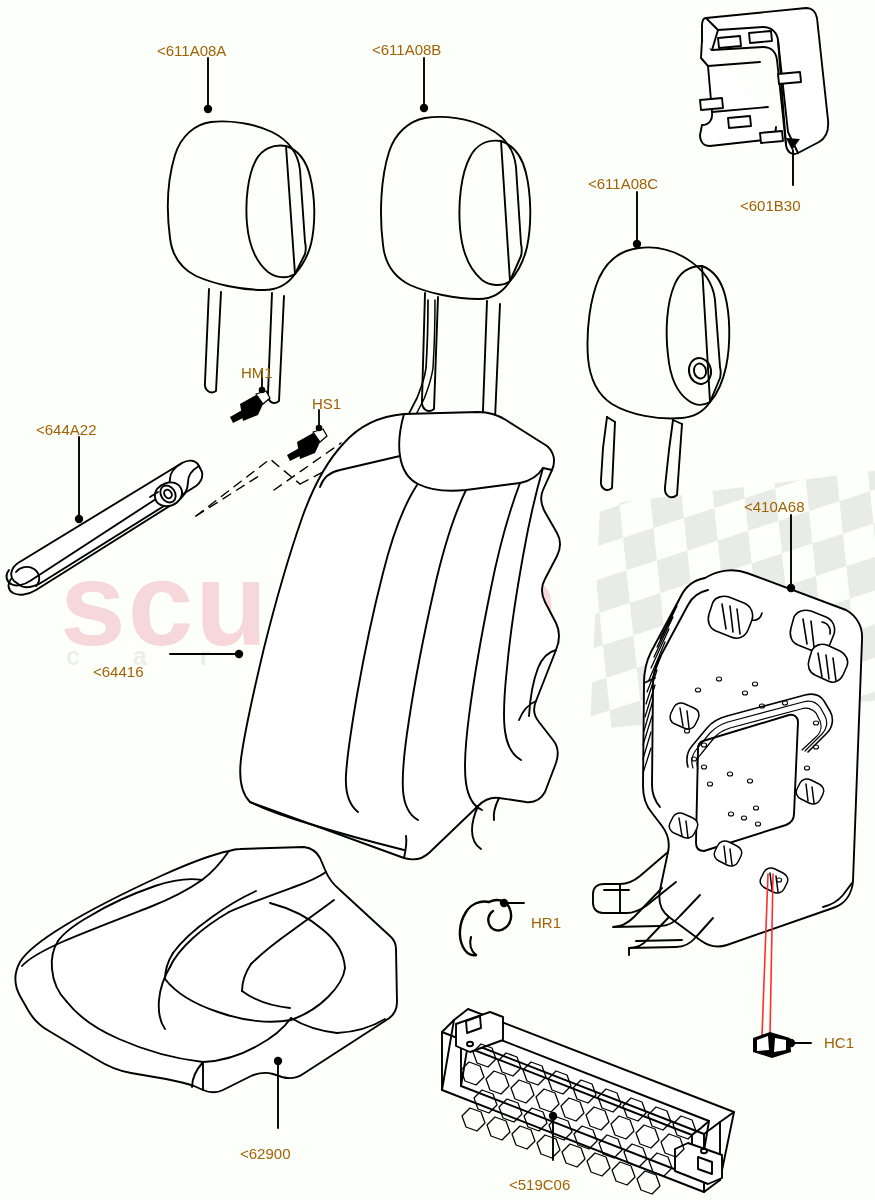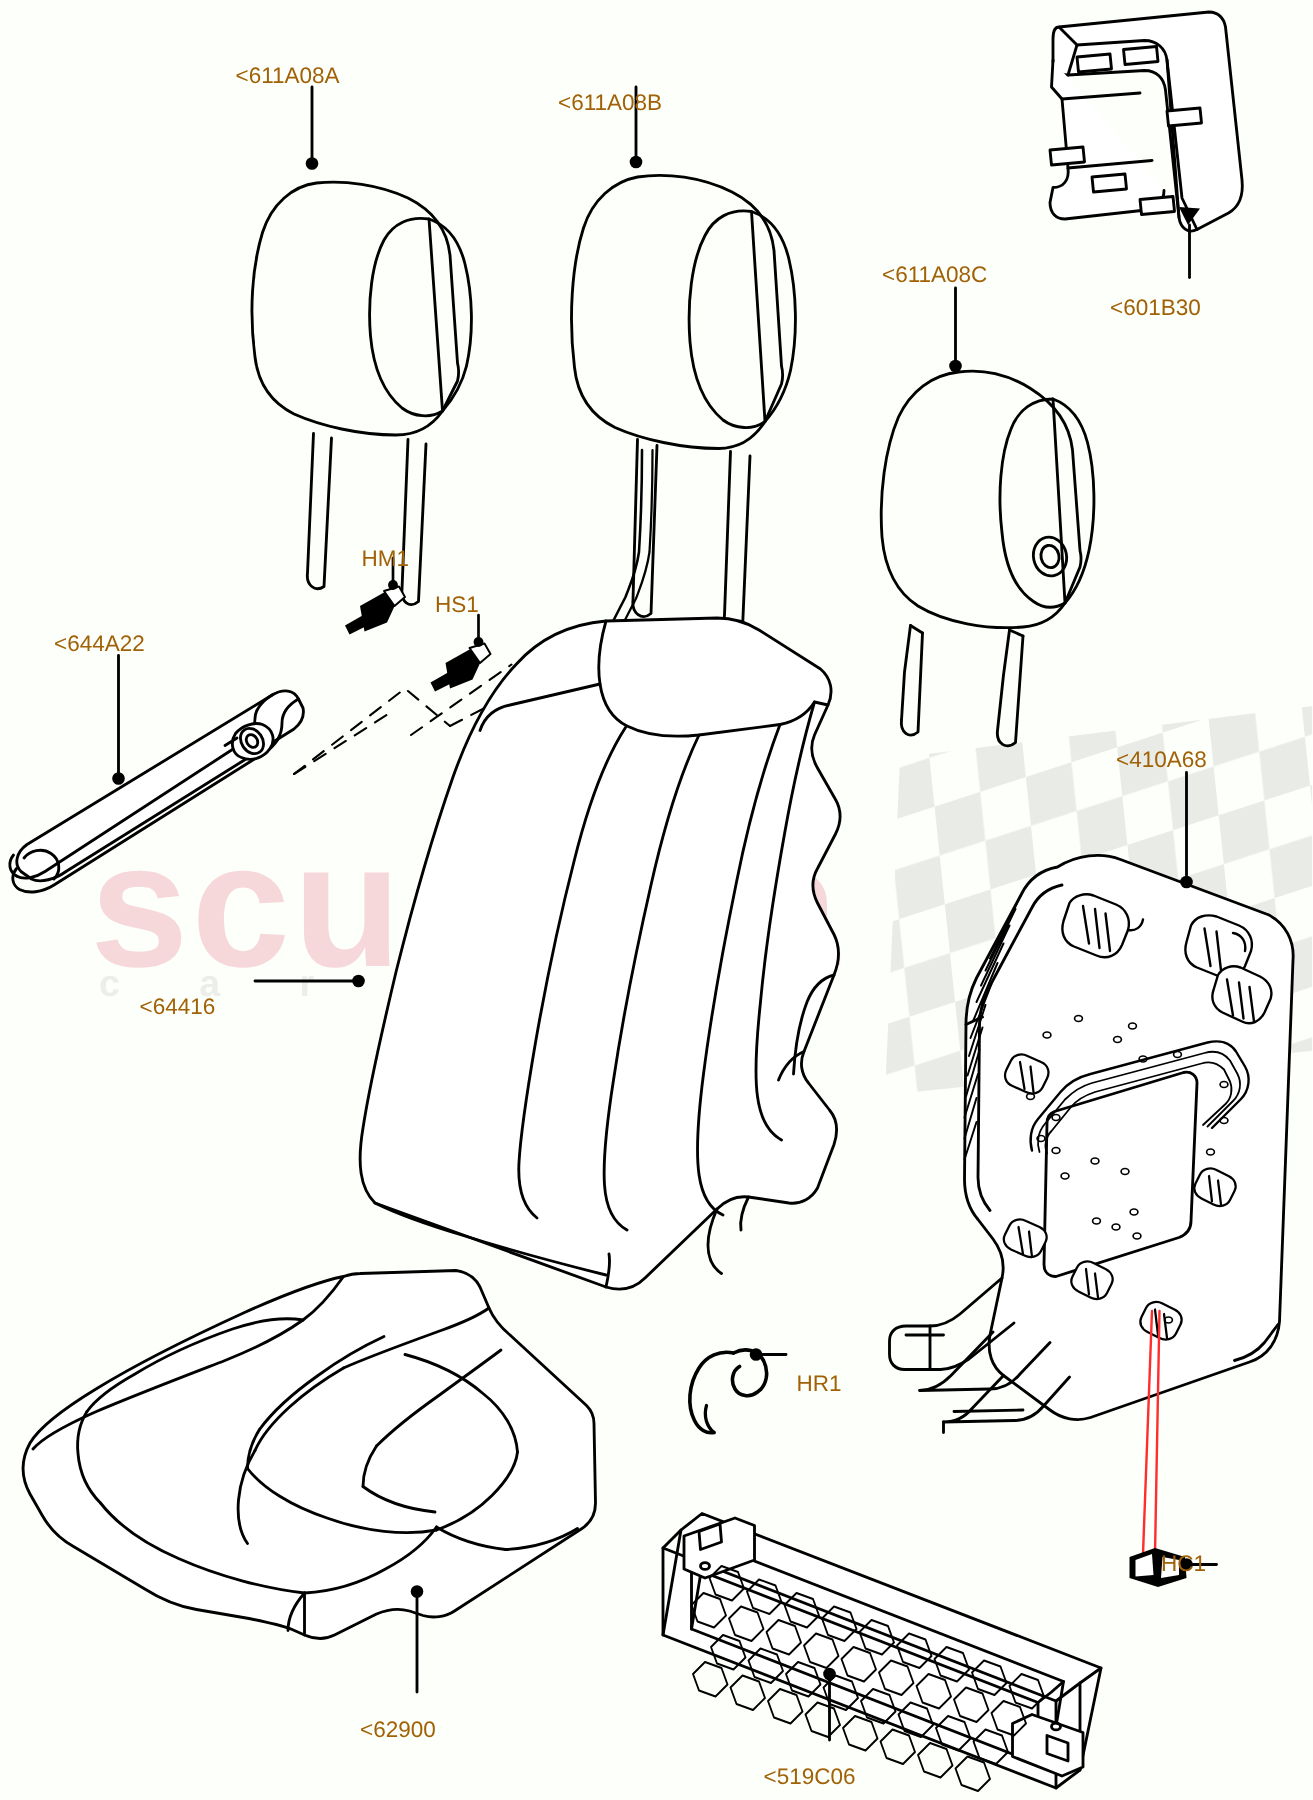--- a/index.html
+++ b/index.html
@@ -574,26 +574,26 @@
         </g>
 
         <circle cx="553" cy="1116" r="4.2" fill="#000" stroke="none"></circle>
         <line x1="553" y1="1116" x2="553" y2="1160" stroke-width="1.9"></line>
       </g>
 
     </g>
   </svg>
 
   <div class="lbl" style="left:157px;  top:42px;">&lt;611A08A</div>
-  <div class="lbl" style="left:372px;  top:60px;">&lt;611A08B</div>
+  <div class="lbl" style="left:372px;  top:41px;">&lt;611A08B</div>
   <div class="lbl" style="left:588px;  top:175px;">&lt;611A08C</div>
   <div class="lbl" style="left:740px;  top:197px;">&lt;601B30</div>
   <div class="lbl" style="left:241px;  top:364px;">HM1</div>
-  <div class="lbl" style="left:290px;  top:395px;">HS1</div>
+  <div class="lbl" style="left:312px;  top:395px;">HS1</div>
   <div class="lbl" style="left:36px;   top:421px;text-align:right;">&lt;644A22</div>
   <div class="lbl" style="left:93px;   top:663px;">&lt;64416</div>
   <div class="lbl" style="left:744px;  top:498px;">&lt;410A68</div>
   <div class="lbl" style="left:531px;  top:914px;">HR1</div>
-  <div class="lbl" style="left:774px;  top:1034px;">HC1</div>
+  <div class="lbl" style="left:824px;  top:1034px;">HC1</div>
   <div class="lbl" style="left:240px;  top:1145px;">&lt;62900</div>
   <div class="lbl" style="left:509px;  top:1176px;">&lt;519C06</div>
 
 </div>
 
 </body></html>

